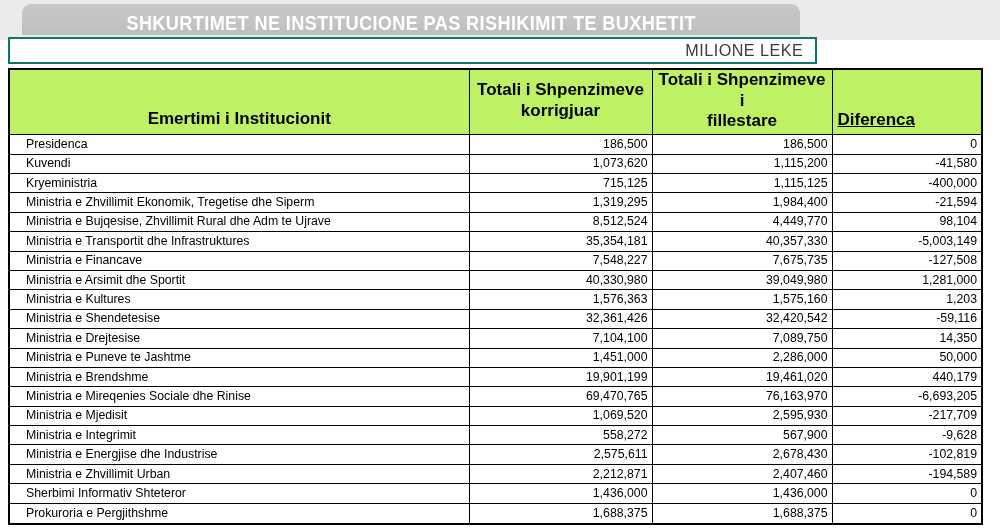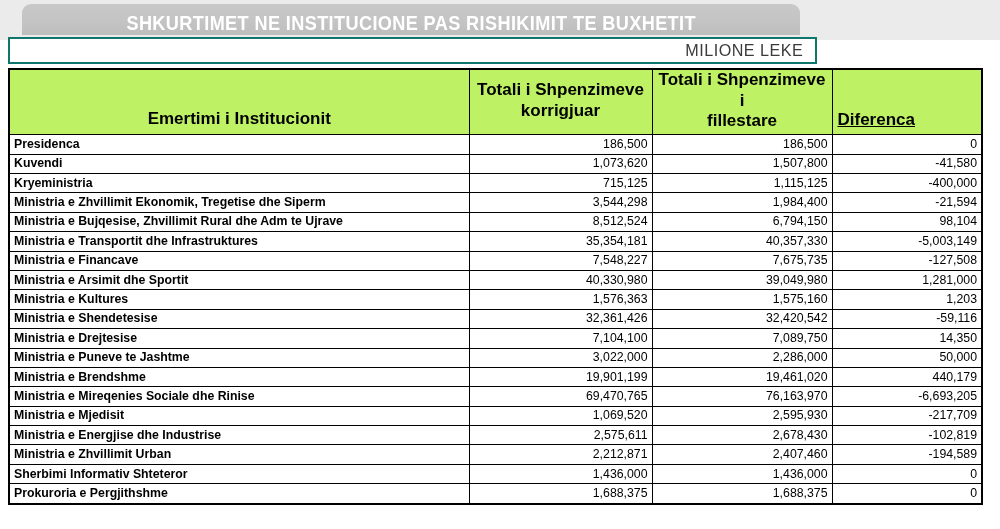--- a/index.html
+++ b/index.html
@@ -118,23 +118,23 @@
     height: 19.4px;
     border: 1px solid #000000;
     font-size: 12.3px;
     padding: 0 4px 1px 4px;
     color: #000000;
     background: #ffffff;
     white-space: nowrap;
     overflow: hidden;
   }
   td.name {
-    font-weight: bold;
+    font-weight: normal;
     text-align: left;
-    padding-left: 4px;
+    padding-left: 16px;
     border-left: none;
   }
   td.num {
     text-align: right;
     font-weight: normal;
     padding-right: 4px;
   }
   td.num.last { border-right: none; }
 
   tbody tr:last-child td { border-bottom: none; }
@@ -179,39 +179,39 @@
       <tbody id="tbody">
           <tr>
             <td class="name">Presidenca</td>
             <td class="num">186,500</td>
             <td class="num">186,500</td>
             <td class="num last">0</td>
           </tr>
           <tr>
             <td class="name">Kuvendi</td>
             <td class="num">1,073,620</td>
-            <td class="num">1,507,800</td>
+            <td class="num">1,115,200</td>
             <td class="num last">-41,580</td>
           </tr>
           <tr>
             <td class="name">Kryeministria</td>
             <td class="num">715,125</td>
             <td class="num">1,115,125</td>
             <td class="num last">-400,000</td>
           </tr>
           <tr>
             <td class="name">Ministria e Zhvillimit Ekonomik, Tregetise dhe Siperm</td>
-            <td class="num">3,544,298</td>
+            <td class="num">1,319,295</td>
             <td class="num">1,984,400</td>
             <td class="num last">-21,594</td>
           </tr>
           <tr>
             <td class="name">Ministria e Bujqesise, Zhvillimit Rural dhe Adm te Ujrave</td>
             <td class="num">8,512,524</td>
-            <td class="num">6,794,150</td>
+            <td class="num">4,449,770</td>
             <td class="num last">98,104</td>
           </tr>
           <tr>
             <td class="name">Ministria e Transportit dhe Infrastruktures</td>
             <td class="num">35,354,181</td>
             <td class="num">40,357,330</td>
             <td class="num last">-5,003,149</td>
           </tr>
           <tr>
             <td class="name">Ministria e Financave</td>
@@ -238,21 +238,21 @@
             <td class="num last">-59,116</td>
           </tr>
           <tr>
             <td class="name">Ministria e Drejtesise</td>
             <td class="num">7,104,100</td>
             <td class="num">7,089,750</td>
             <td class="num last">14,350</td>
           </tr>
           <tr>
             <td class="name">Ministria e Puneve te Jashtme</td>
-            <td class="num">3,022,000</td>
+            <td class="num">1,451,000</td>
             <td class="num">2,286,000</td>
             <td class="num last">50,000</td>
           </tr>
           <tr>
             <td class="name">Ministria e Brendshme</td>
             <td class="num">19,901,199</td>
             <td class="num">19,461,020</td>
             <td class="num last">440,179</td>
           </tr>
           <tr>
@@ -261,20 +261,26 @@
             <td class="num">76,163,970</td>
             <td class="num last">-6,693,205</td>
           </tr>
           <tr>
             <td class="name">Ministria e Mjedisit</td>
             <td class="num">1,069,520</td>
             <td class="num">2,595,930</td>
             <td class="num last">-217,709</td>
           </tr>
           <tr>
+            <td class="name">Ministria e Integrimit</td>
+            <td class="num">558,272</td>
+            <td class="num">567,900</td>
+            <td class="num last">-9,628</td>
+          </tr>
+          <tr>
             <td class="name">Ministria e Energjise dhe Industrise</td>
             <td class="num">2,575,611</td>
             <td class="num">2,678,430</td>
             <td class="num last">-102,819</td>
           </tr>
           <tr>
             <td class="name">Ministria e Zhvillimit Urban</td>
             <td class="num">2,212,871</td>
             <td class="num">2,407,460</td>
             <td class="num last">-194,589</td>

